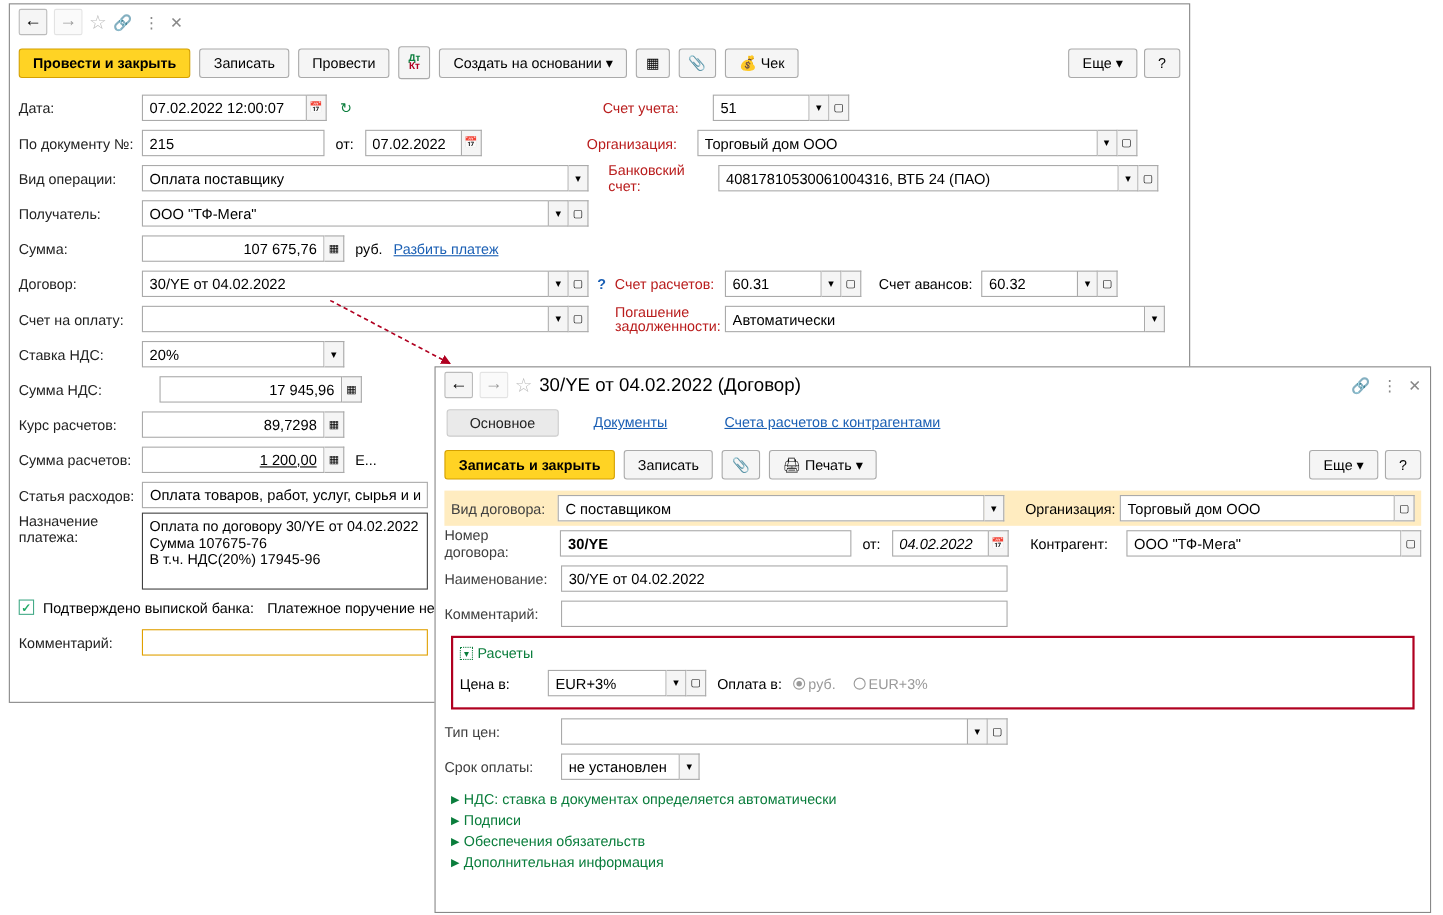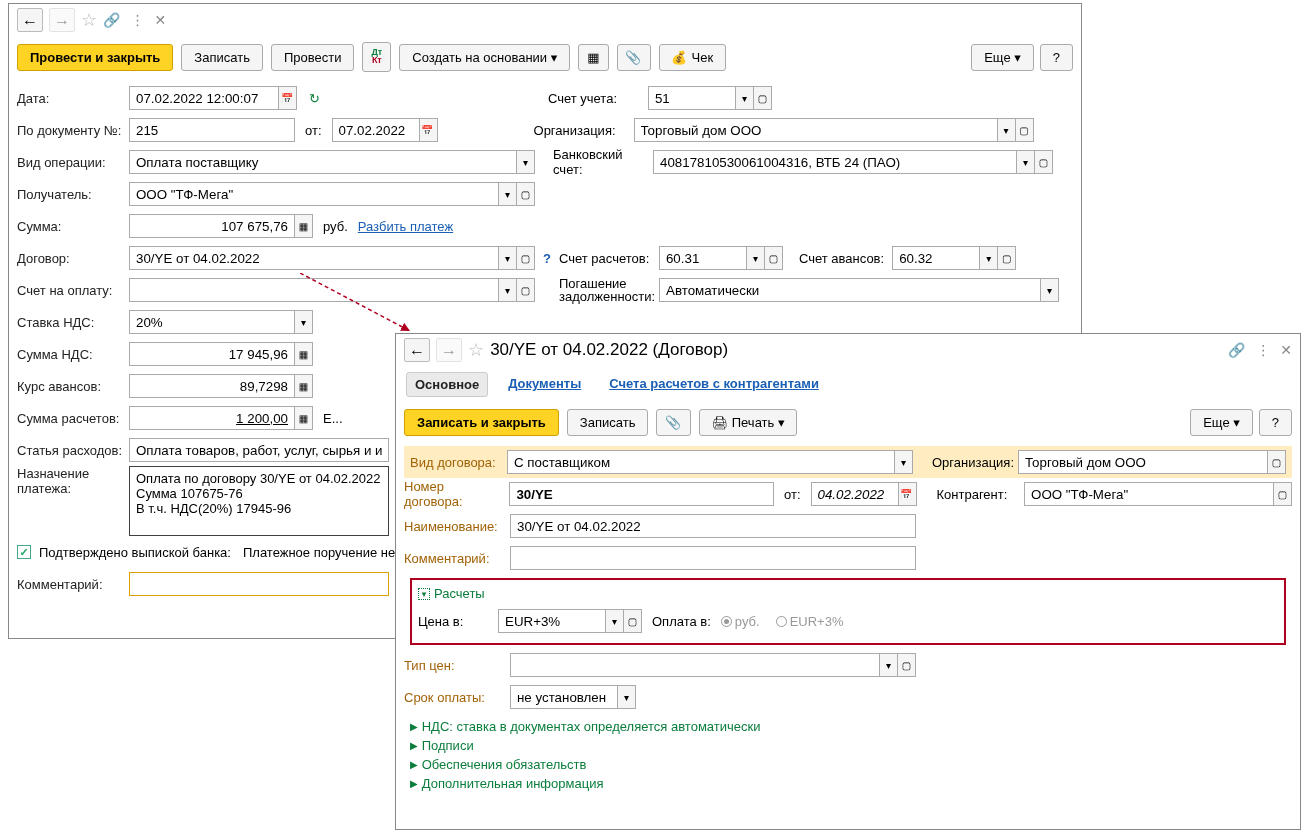--- a/index.html
+++ b/index.html
@@ -15,32 +15,32 @@
 .ticon { color: #888; cursor: pointer; font-size: 14px; }
 .toolbar { display: flex; align-items: center; padding: 6px 8px; gap: 8px; }
 .btn { border: 1px solid #aaa; background: #f5f5f5; padding: 5px 12px; border-radius: 3px; cursor: pointer; font-size: 13px; }
 .btn-primary { background: #ffd324; border-color: #d4a000; font-weight: bold; }
 .btn-icon { padding: 5px 8px; }
 .btn-group { display: flex; gap: 6px; align-items: center; }
 .tb-right { margin-left: auto; display: flex; gap: 6px; }
 .form { padding: 4px 8px; }
 .row { display: flex; align-items: center; min-height: 32px; gap: 4px; }
 .label { width: 108px; color: #222; }
-.label2 { width: 96px; color: #000000; }
-.label2b { width: 102px; color: #a16207; }
+.label2 { width: 96px; color: #b91c1c; }
+.label2b { width: 102px; color: #404040; }
 .input { border: 1px solid #aaa; padding: 3px 6px; height: 24px; background: #fff; }
 .input-btn { width: 18px; height: 24px; border: 1px solid #aaa; border-left: none; background: #f5f5f5; display: flex; align-items: center; justify-content: center; cursor: pointer; font-size: 10px; }
 .input-grp { display: flex; align-items: center; }
 .txt { padding: 0 6px; }
 .link { color: #1a5fb4; text-decoration: underline; cursor: pointer; }
 .highlight-input { border: 1px solid #e0a000; background: #fff; }
 .textarea { border: 1px solid #404040; padding: 4px 6px; height: 70px; width: 260px; font-family: Arial; font-size: 13px; resize: none; white-space: pre-wrap; }
 .checkbox { width: 14px; height: 14px; border: 1px solid #4a8; background: #fff; display: inline-flex; align-items: center; justify-content: center; color: #2a6; font-weight: bold; font-size: 11px; margin-right: 4px; }
 .tabs { display: flex; gap: 12px; padding: 6px 10px; border-bottom: 0; }
-.tab { padding: 4px 8px; cursor: pointer; color: #1a5fb4; text-decoration: underline; font-weight: bold; }
+.tab { padding: 4px 20px; cursor: pointer; color: #1a5fb4; text-decoration: underline; }
 .tab-active { background: #eaeaea; border: 1px solid #ccc; border-radius: 3px; text-decoration: none; color: #222; }
 .highlight-row { background: #ffecc0; padding: 4px 6px; }
 .section { border: 2px solid #b00020; margin: 4px 6px; padding: 6px; }
 .section-hdr { color: #0a7d3c; cursor: pointer; display: flex; align-items: center; gap: 4px; }
 .expand { color: #0a7d3c; cursor: pointer; padding: 2px 0; display: flex; align-items: center; gap: 4px; }
 .chev { color: #0a7d3c; font-size: 10px; }
 .radio { display: inline-flex; align-items: center; gap: 3px; color: #999; }
 .radio-circle { width: 11px; height: 11px; border: 1px solid #999; border-radius: 50%; display: inline-flex; align-items: center; justify-content: center; }
 .radio-dot { width: 5px; height: 5px; background: #999; border-radius: 50%; }
 .arrow-line { position: absolute; left: 300px; top: 273px; width: 120px; height: 60px; pointer-events: none; }
@@ -190,27 +190,27 @@
       <span class="label">Ставка НДС:</span>
       <div class="input-grp">
         <input class="input" style="width: 166px;" value="20%">
         <div class="input-btn">▾</div>
       </div>
     </div>
 
     <div class="row">
       <span class="label">Сумма НДС:</span>
       <div class="input-grp">
-        <input class="input" style="width: 166px; text-align: right;" value="17 945,96">
+        <input class="input" style="width: 166px; text-align: right; margin-left: 16px;" value="17 945,96">
         <div class="input-btn">▦</div>
       </div>
     </div>
 
     <div class="row">
-      <span class="label">Курс авансов:</span>
+      <span class="label">Курс расчетов:</span>
       <div class="input-grp">
         <input class="input" style="width: 166px; text-align: right;" value="89,7298">
         <div class="input-btn">▦</div>
       </div>
     </div>
 
     <div class="row">
       <span class="label">Сумма расчетов:</span>
       <div class="input-grp">
         <input class="input" style="width: 166px; text-align: right; text-decoration: underline;" value="1 200,00">

